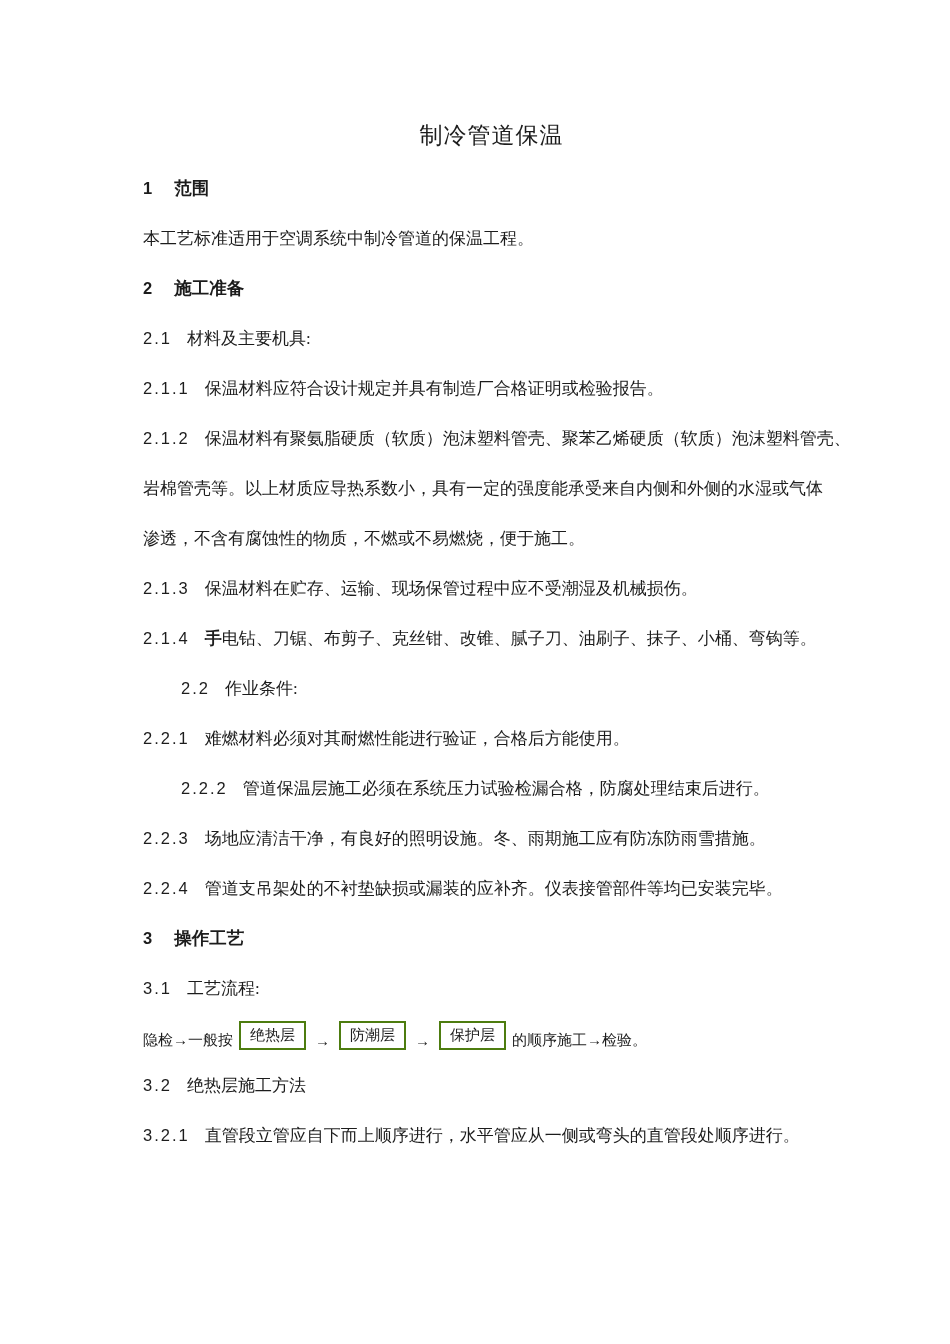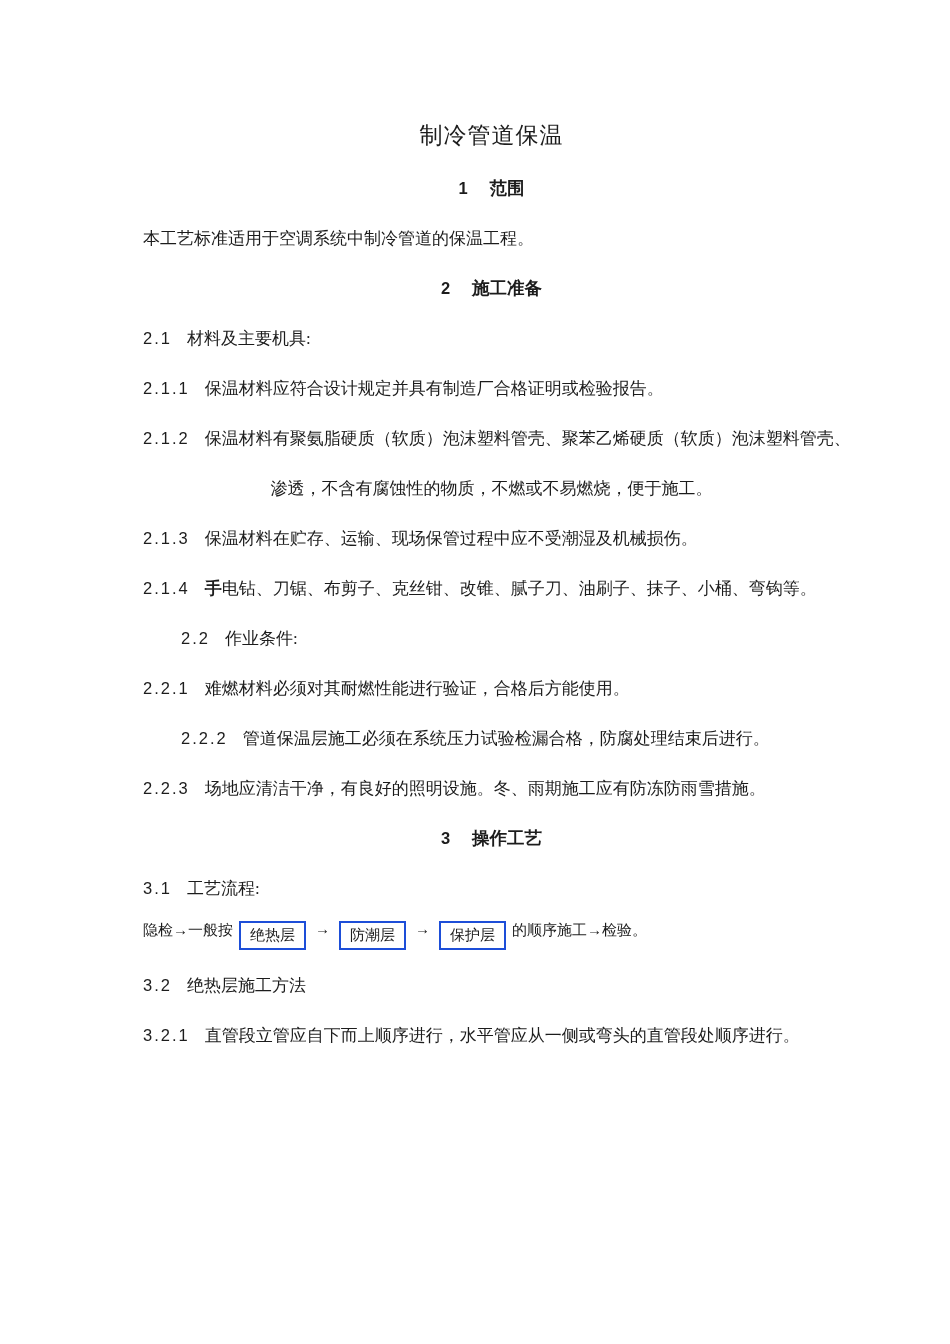--- a/index.html
+++ b/index.html
@@ -33,46 +33,46 @@
     font-size: 17px;
     line-height: 23px;
     margin: 0 0 27px 0;
     white-space: nowrap;
   }
   .para.heading {
     font-family: "Liberation Sans", "DejaVu Sans", sans-serif;
     font-weight: bold;
     font-size: 17.5px;
   }
-  .ind-0 { margin-left: 0; text-align: center; }
+  .ind-0 { margin-left: 0; }
   .ind-1 { }
   .ind-2 { margin-left: 38px; }
   .num {
     font-family: "Liberation Sans", "DejaVu Sans", sans-serif;
     letter-spacing: 2px;
     margin-right: 15px;
     font-size: 16.5px;
   }
   .heading .num { margin-right: 22px; letter-spacing: 0; }
   .lead-bold {
     font-weight: bold;
     font-family: "Liberation Sans", "DejaVu Sans", sans-serif;
   }
   .flow-line {
     display: flex;
-    align-items: flex-start;
+    align-items: flex-end;
     font-size: 15px;
     margin-top: -6px;
     margin-bottom: 24px;
     white-space: nowrap;
     font-family: Liberation Serif, serif;
   }
   .flow-box {
     display: inline-block;
-    border: 2px solid #1d4ed8;
+    border: 2px solid #4d7c0f;
     padding: 4px 9px 5px 9px;
     margin: 0 6px;
     font-size: 15px;
     line-height: 16px;
     background: #ffffff;
   }
   .flow-arrow {
     display: inline-block;
     margin: 0 3px;
     font-size: 15px;
@@ -84,27 +84,29 @@
 <div class="page">
   <h1 class="doc-title">制冷管道保温</h1>
 
   <div id="doc-body">
       <div class="para ind-0 heading"><span class="num">1</span><span>范围</span></div>
       <div class="para ind-1"><span>本工艺标准适用于空调系统中制冷管道的保温工程。</span></div>
       <div class="para ind-0 heading"><span class="num">2</span><span>施工准备</span></div>
       <div class="para ind-1"><span class="num">2.1</span><span>材料及主要机具:</span></div>
       <div class="para ind-1"><span class="num">2.1.1</span><span>保温材料应符合设计规定并具有制造厂合格证明或检验报告。</span></div>
       <div class="para ind-1"><span class="num">2.1.2</span><span>保温材料有聚氨脂硬质（软质）泡沫塑料管壳、聚苯乙烯硬质（软质）泡沫塑料管壳、</span></div>
+      <div class="para ind-0"><span>岩棉管壳等。以上材质应导热系数小，具有一定的强度能承受来自内侧和外侧的水湿或气体</span></div>
       <div class="para ind-0"><span>渗透，不含有腐蚀性的物质，不燃或不易燃烧，便于施工。</span></div>
       <div class="para ind-1"><span class="num">2.1.3</span><span>保温材料在贮存、运输、现场保管过程中应不受潮湿及机械损伤。</span></div>
       <div class="para ind-1"><span class="num">2.1.4</span><span class="lead-bold">手</span><span>电钻、刀锯、布剪子、克丝钳、改锥、腻子刀、油刷子、抹子、小桶、弯钩等。</span></div>
       <div class="para ind-2"><span class="num">2.2</span><span>作业条件:</span></div>
       <div class="para ind-1"><span class="num">2.2.1</span><span>难燃材料必须对其耐燃性能进行验证，合格后方能使用。</span></div>
       <div class="para ind-2"><span class="num">2.2.2</span><span>管道保温层施工必须在系统压力试验检漏合格，防腐处理结束后进行。</span></div>
       <div class="para ind-1"><span class="num">2.2.3</span><span>场地应清洁干净，有良好的照明设施。冬、雨期施工应有防冻防雨雪措施。</span></div>
+      <div class="para ind-1"><span class="num">2.2.4</span><span>管道支吊架处的不衬垫缺损或漏装的应补齐。仪表接管部件等均已安装完毕。</span></div>
       <div class="para ind-0 heading"><span class="num">3</span><span>操作工艺</span></div>
       <div class="para ind-1"><span class="num">3.1</span><span>工艺流程:</span></div>
       <div class="flow-line ind-1">
         <span>隐检→一般按</span>
         <span class="flow-box">绝热层</span>
         <span class="flow-arrow">→</span>
         <span class="flow-box">防潮层</span>
         <span class="flow-arrow">→</span>
         <span class="flow-box">保护层</span>
         <span>的顺序施工→检验。</span>

